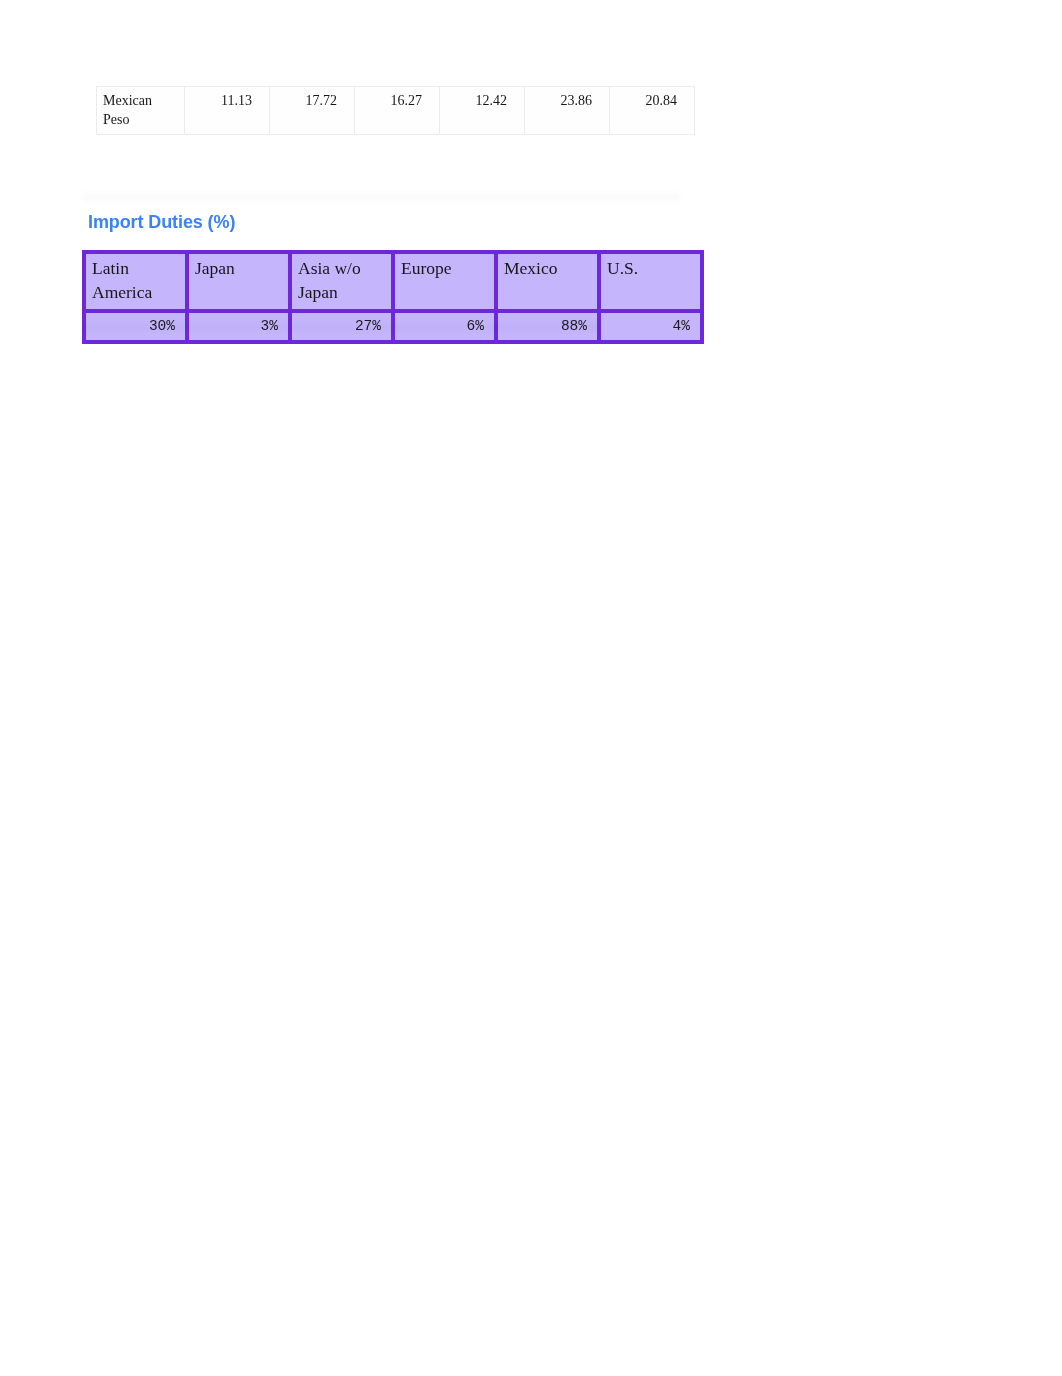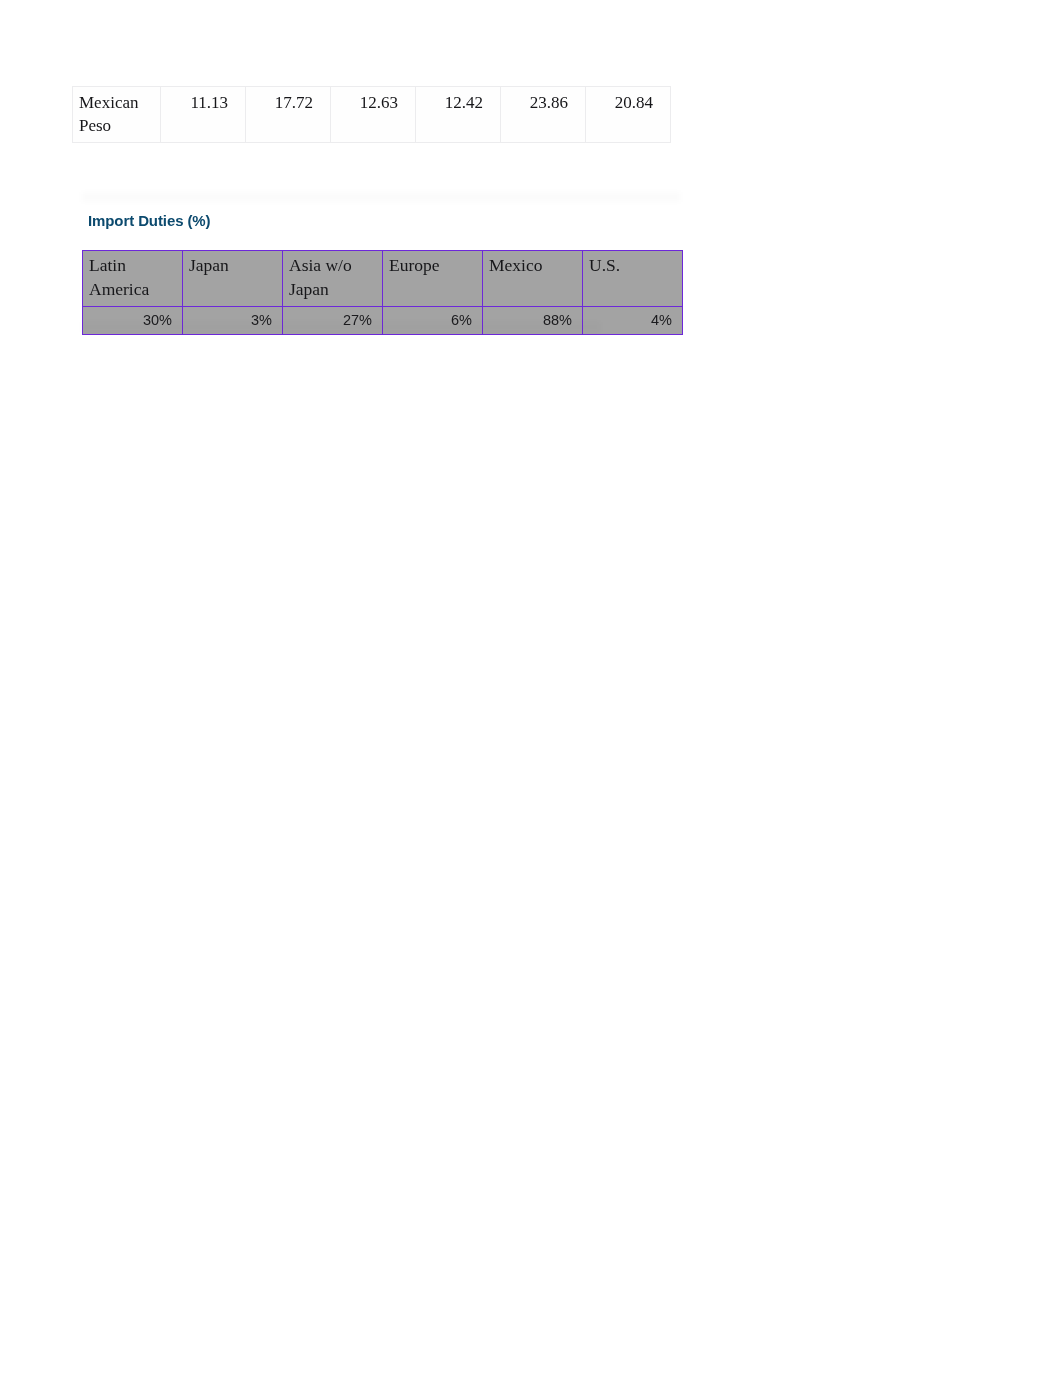--- a/index.html
+++ b/index.html
@@ -20,27 +20,27 @@
   .page {
     position: absolute;
     inset: 0;
     background: #ffffff;
     overflow: hidden;
   }
 
   
   .rates-table {
     position: absolute;
-    left: 72px;
+    left: 96px;
     top: 86px;
     width: 598px;
     border-collapse: collapse;
     table-layout: fixed;
     font-family: "Liberation Serif", "DejaVu Serif", serif;
-    font-size: 17px;
+    font-size: 14px;
     line-height: 1.36;
     color: #17171a;
   }
   .rates-table td {
     border: 1px solid #ececee;
     padding: 4px 8px 5px 8px;
     vertical-align: top;
     background: #fefefe;
   }
   .rates-table .col-label { width: 88px; }
@@ -56,54 +56,54 @@
     white-space: nowrap;
   }
 
   
   .section-heading {
     position: absolute;
     left: 88px;
     top: 212px;
     font-family: "Liberation Sans", "DejaVu Sans", sans-serif;
     font-weight: bold;
-    font-size: 15px;
+    font-size: 18px;
     letter-spacing: -0.1px;
-    color: #0c4a6e;
+    color: #3b82f6;
     white-space: nowrap;
     text-align: center;
   }
 
   
   .duties-table {
     position: absolute;
     left: 82px;
     top: 250px;
     width: 518px;
     border-collapse: collapse;
     table-layout: fixed;
     font-size: 17.5px;
     line-height: 1.36;
     color: #17171a;
   }
   .duties-table td {
-    border: 1px solid #6d28d9;
+    border: 4px solid #6d28d9;
     padding: 3px 7px 4px 7px;
     vertical-align: top;
-    background: #a3a3a3;
+    background: #c4b5fd;
     width: 86px;
   }
   .duties-table .hdr {
     font-family: "Liberation Serif", "DejaVu Serif", serif;
     text-align: left;
     padding-left: 6px;
     word-wrap: break-word;
   }
   .duties-table .val {
-    font-family: Liberation Sans, sans-serif;
+    font-family: Liberation Mono, monospace;
     font-size: 14.5px;
     text-align: right;
     padding-right: 10px;
     padding-top: 4px;
     padding-bottom: 4px;
     white-space: nowrap;
     color: #1b1b1e;
   }
 
   
@@ -127,21 +127,21 @@
         <col class="col-num">
       <col class="col-num">
         <col class="col-num">
         <col class="col-num">
     </colgroup>
     <tbody>
       <tr>
         <td class="lbl">Mexican Peso</td>
         <td class="num">11.13</td>
         <td class="num">17.72</td>
-        <td class="num">12.63</td>
+        <td class="num">16.27</td>
         <td class="num">12.42</td>
         <td class="num">23.86</td>
         <td class="num">20.84</td>
       </tr>
     </tbody>
   </table>
 
   <div class="section-heading">Import Duties (%)</div>
 
   <table class="duties-table">

